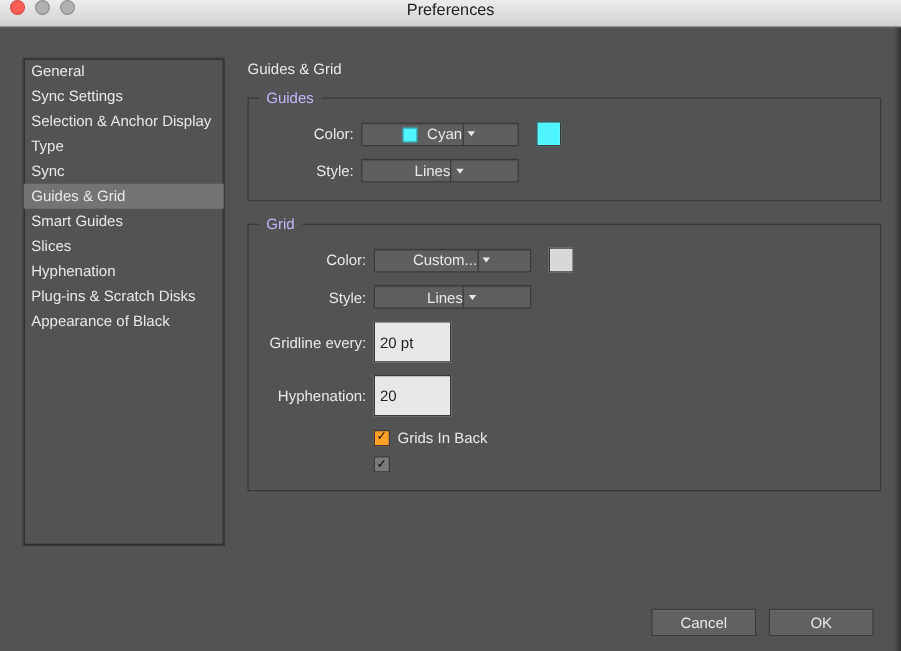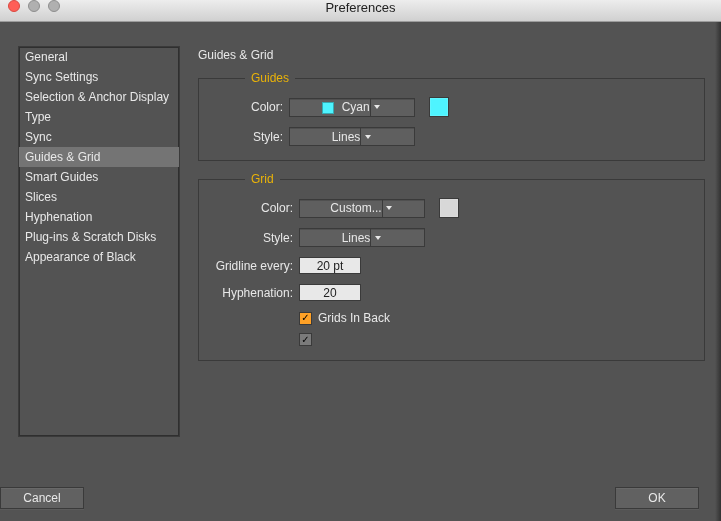--- a/index.html
+++ b/index.html
@@ -87,22 +87,21 @@
     padding: 18px 14px 14px 14px;
     position: relative;
   }
   .fieldset .legend {
     position: absolute;
     top: -8px;
     left: 8px;
     background: #535353;
     padding: 0 6px;
     font-size: 12px;
-    color: #eab308;
-    margin-left: 38px;
+    color: #c4b5fd;
   }
   .row {
     display: flex;
     align-items: center;
     margin-bottom: 10px;
   }
   .row:last-child { margin-bottom: 0; }
   .label {
     width: 76px;
     text-align: right;
@@ -143,27 +142,26 @@
     vertical-align: middle;
   }
   .color-swatch {
     width: 20px; height: 20px;
     border: 1px solid #3a3a3a;
     margin-left: 14px;
     box-shadow: inset 0 0 0 1px rgba(255,255,255,0.1);
   }
   .input {
     width: 62px;
-    height: 17px;
+    height: 33px;
     background: #e8e8e8;
     color: #222;
     border: 1px solid #3a3a3a;
     padding: 0 4px;
     font-size: 12px;
-    text-align: center;
   }
   .checkbox-row {
     display: flex;
     align-items: center;
     margin-left: 86px;
     margin-bottom: 8px;
     gap: 6px;
   }
   .checkbox {
     width: 13px; height: 13px;
@@ -173,21 +171,21 @@
     justify-content: center;
     cursor: pointer;
     font-size: 10px;
     line-height: 10px;
   }
   .checkbox.orange { background: #ffa126; color: #000; }
   .checkbox.grey { background: #7a7a7a; color: #000; }
   .footer {
     height: 46px;
     display: flex;
-    justify-content: space-between;
+    justify-content: flex-end;
     align-items: center;
     padding-right: 22px;
     gap: 10px;
   }
   .btn {
     width: 84px;
     height: 22px;
     background: #616161;
     border: 1px solid #3a3a3a;
     box-shadow: 0 1px 0 rgba(255,255,255,0.05), inset 0 1px 0 rgba(255,255,255,0.05);

